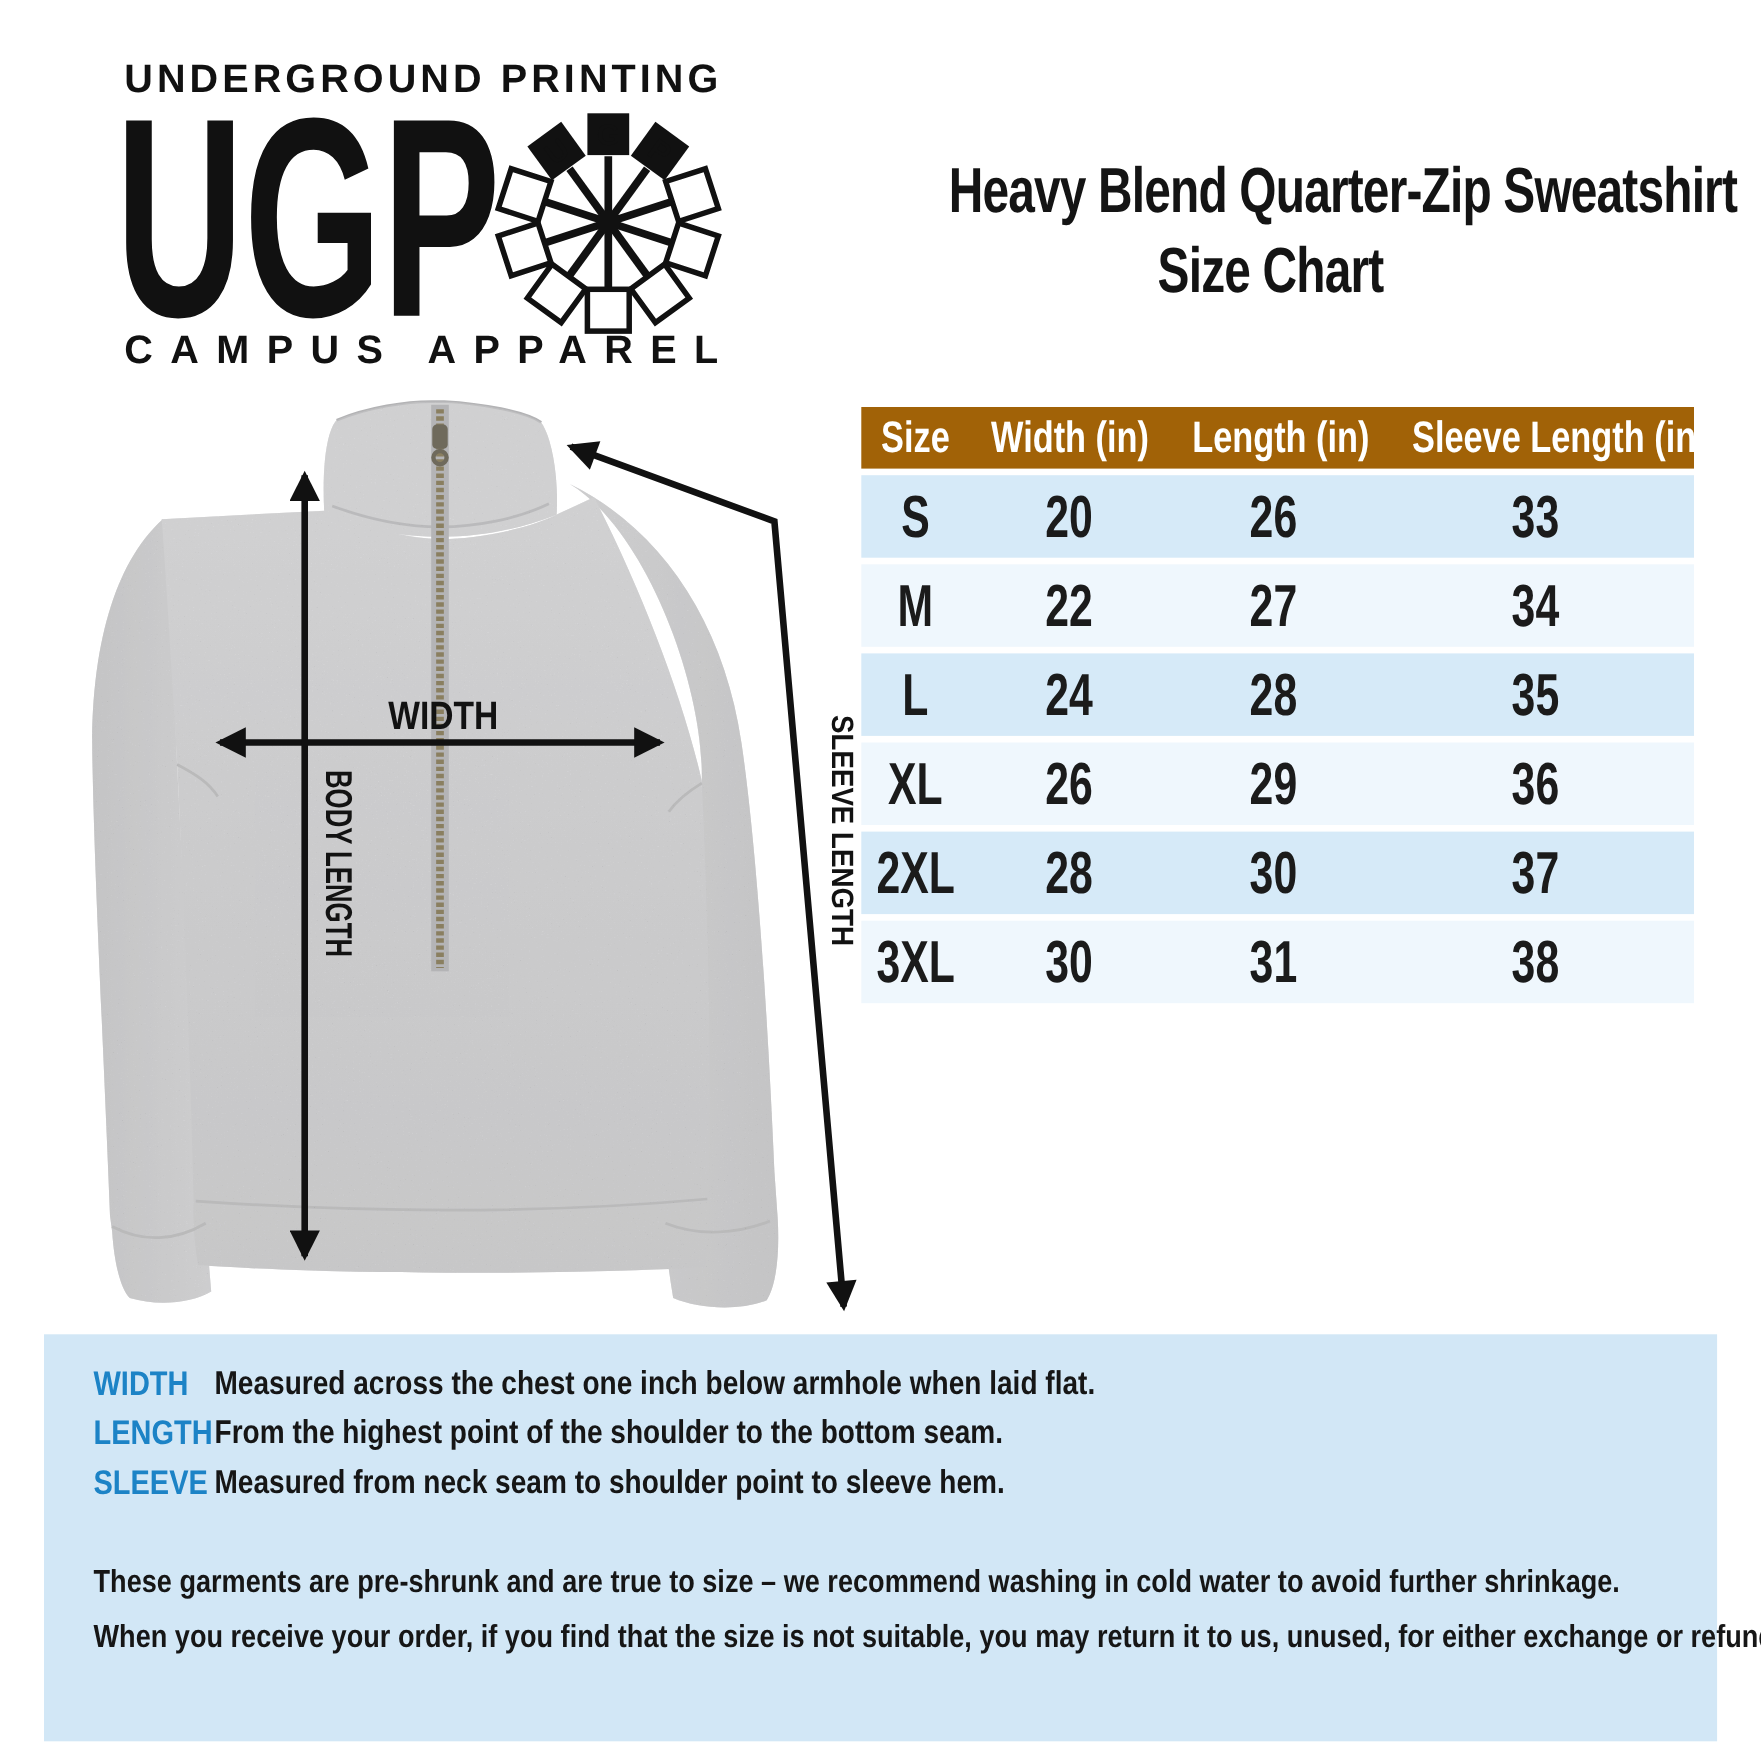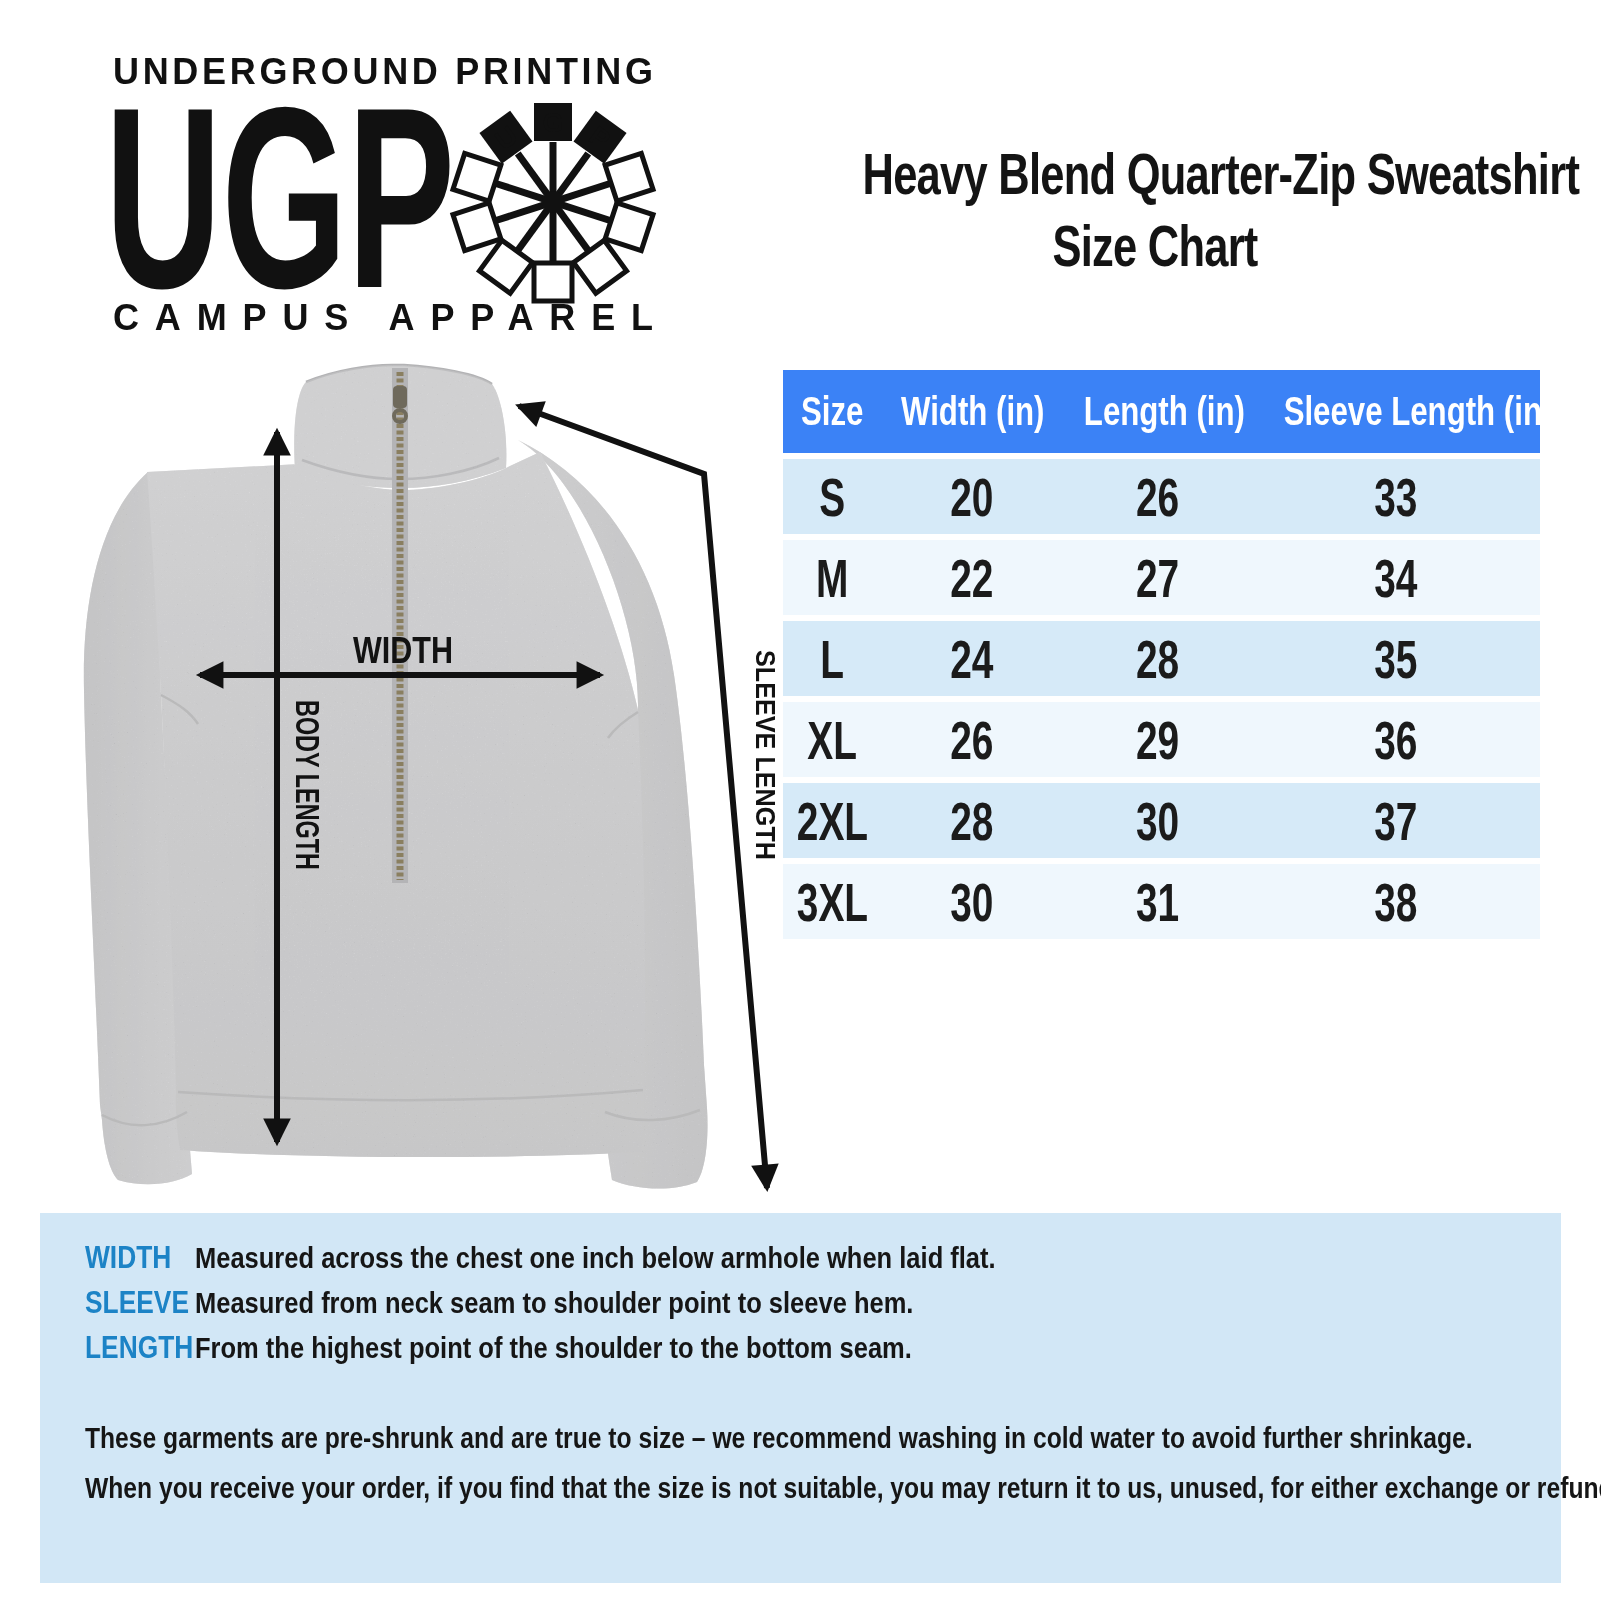--- a/index.html
+++ b/index.html
@@ -26,21 +26,21 @@
   
   .diagram-svg{position:absolute;left:40px;top:360px;width:760px;height:840px;}
   .diagram-svg text{font-family:"Liberation Sans",sans-serif;font-weight:bold;fill:#121212;}
 
   
   .size-table{position:absolute;left:783px;top:370px;width:757px;}
   .t-row{
     display:grid;grid-template-columns:13% 24% 25% 38%;
     align-items:center;margin-bottom:6px;
   }
-  .t-head{height:83px;background:#3b82f6;}
+  .t-head{height:56px;background:#a16207;}
   .t-head .t-cell{color:#ffffff;font-size:40px;font-weight:bold;text-align:center;
     transform:scaleX(0.78);white-space:nowrap;}
   .t-data{height:75px;}
   .t-data.odd{background:#d6eaf8;}
   .t-data.even{background:#eff7fd;}
   .t-data .t-cell{color:#1b1b1b;font-size:54px;font-weight:bold;text-align:center;
     transform:scaleX(0.72);letter-spacing:0px;white-space:nowrap;}
 
   
   .footer-panel{
@@ -252,25 +252,25 @@
   </div>
 </div>
 
 <div class="footer-panel">
   <div class="def-list">
     <div class="def-row">
       <span class="def-term">WIDTH</span>
       <span class="def-desc">Measured across the chest one inch below armhole when laid flat.</span>
     </div>
     <div class="def-row">
+      <span class="def-term">LENGTH</span>
+      <span class="def-desc">From the highest point of the shoulder to the bottom seam.</span>
+    </div>
+    <div class="def-row">
       <span class="def-term">SLEEVE</span>
       <span class="def-desc">Measured from neck seam to shoulder point to sleeve hem.</span>
     </div>
-    <div class="def-row">
-      <span class="def-term">LENGTH</span>
-      <span class="def-desc">From the highest point of the shoulder to the bottom seam.</span>
-    </div>
   </div>
   <div class="note-paragraph">
     <div class="note-line">These garments are pre-shrunk and are true to size – we recommend washing in cold water to avoid further shrinkage.</div>
     <div class="note-line">When you receive your order, if you find that the size is not suitable, you may return it to us, unused, for either exchange or refund.</div>
   </div>
 </div>
 
 </body></html>

